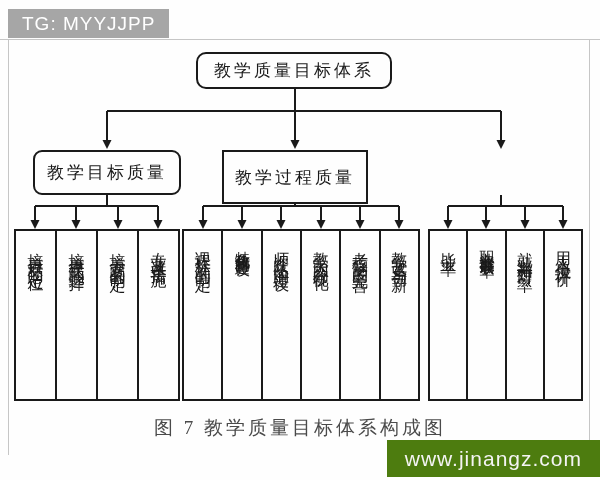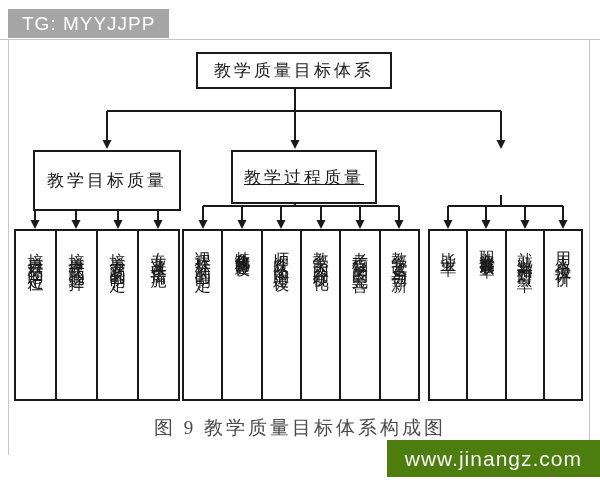--- a/index.html
+++ b/index.html
@@ -91,24 +91,24 @@
       <line x1="486" y1="206" x2="486" y2="221"></line>
       <line x1="525" y1="206" x2="525" y2="221"></line>
       <line x1="563" y1="206" x2="563" y2="221"></line>
       <polygon points="443.5,220 452.5,220 448,229"></polygon>
       <polygon points="481.5,220 490.5,220 486,229"></polygon>
       <polygon points="520.5,220 529.5,220 525,229"></polygon>
       <polygon points="558.5,220 567.5,220 563,229"></polygon>
     </g>
   </svg>
 
-  <div class="node" style="left:196px;top:52px;width:196px;height:37px;">教学质量目标体系</div>
+  <div class="node" style="left:196px;top:52px;width:196px;height:37px;border-radius:10px;">教学质量目标体系</div>
 
-  <div class="node" style="left:33px;top:150px;width:148px;height:61px;">教学目标质量</div>
-  <div class="node" style="left:231px;top:150px;width:146px;height:54px;text-decoration:underline;">教学过程质量</div>
+  <div class="node" style="left:33px;top:150px;width:148px;height:45px;border-radius:9px;">教学目标质量</div>
+  <div class="node" style="left:222px;top:150px;width:146px;height:54px;">教学过程质量</div>
 
   <div class="leaf-row" style="left:14px;top:229px;width:166px;height:172px;">
     <div class="leaf">
       <span class="vtext">培养目标的定位</span>
     </div>
     <div class="leaf">
       <span class="vtext">培养模式的选择</span>
     </div>
     <div class="leaf">
       <span class="vtext">培养方案的制定</span>
@@ -147,17 +147,17 @@
       <span class="vtext tight">职业资格证书获取率</span>
     </div>
     <div class="leaf">
       <span class="vtext">就业率和对口率</span>
     </div>
     <div class="leaf">
       <span class="vtext">用人单位评价</span>
     </div>
   </div>
 
-  <div class="caption">图 9  教学质量目标体系构成图</div>
+  <div class="caption">图 7  教学质量目标体系构成图</div>
 
   <div class="site-badge">www.jinangz.com</div>
 
 </div>
 
 </body></html>

